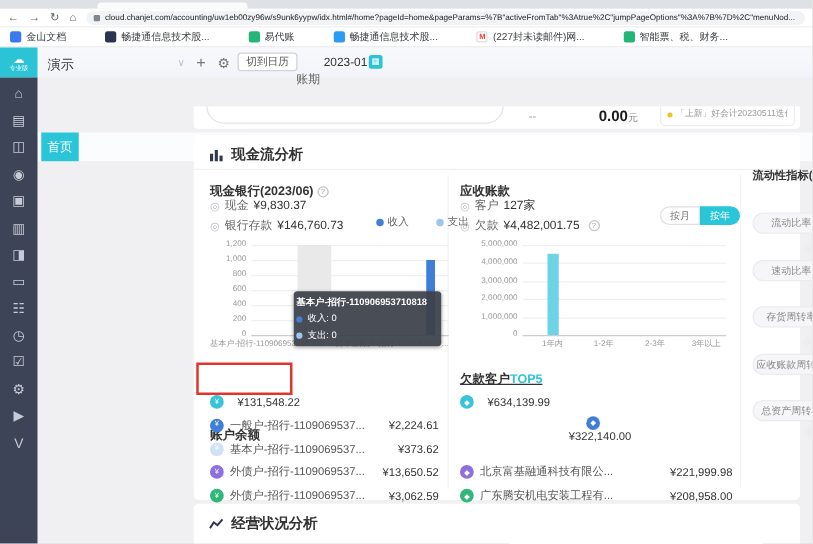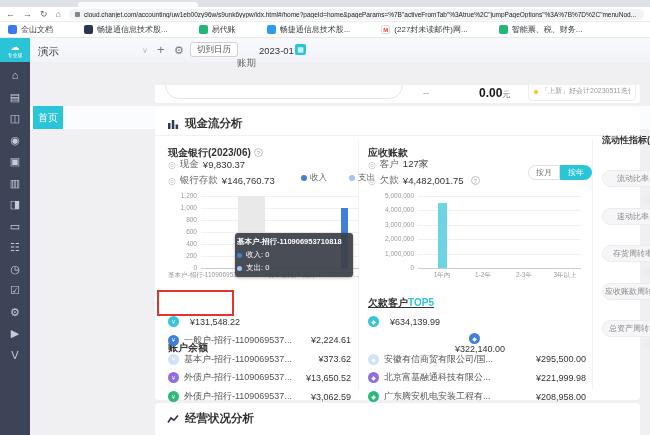--- a/index.html
+++ b/index.html
@@ -330,25 +330,20 @@
     <div id="debtor-list" class="vlist">
         <div class="lrow" style="top: 0px;">
           <span class="lic" style="background: rgb(56, 196, 216);">◆</span>
           <span class="lamt">¥634,139.99</span>
         </div>
         <div class="lrow" style="top: 18.8px; flex-direction: column;">
           <span class="lic" style="background: rgb(63, 127, 216);">◆</span>
           <span class="lname">青岛华胜基金科技有限公...</span>
           <span class="lamt">¥322,140.00</span>
         </div>
-        <div class="lrow" style="top: 37.6px;">
-          <span class="lic" style="background: rgb(207, 227, 247);">◆</span>
-          <span class="lname">安徽有信商贸有限公司/国...</span>
-          <span class="lamt">¥295,500.00</span>
-        </div>
         <div class="lrow" style="top: 56.4px;">
           <span class="lic" style="background: rgb(143, 111, 224);">◆</span>
           <span class="lname">北京富基融通科技有限公...</span>
           <span class="lamt">¥221,999.98</span>
         </div>
         <div class="lrow" style="top: 75.2px;">
           <span class="lic" style="background: rgb(47, 184, 121);">◆</span>
           <span class="lname">广东腾安机电安装工程有...</span>
           <span class="lamt">¥208,958.00</span>
         </div>

